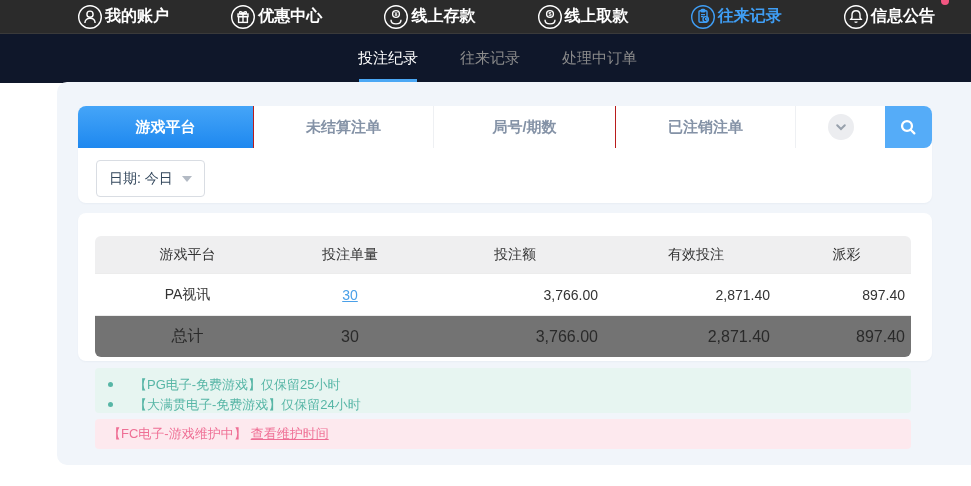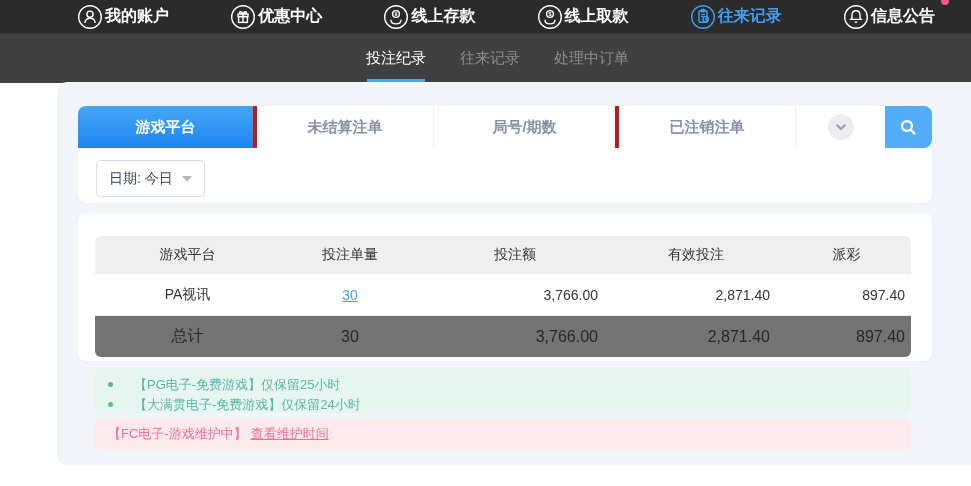--- a/index.html
+++ b/index.html
@@ -11,40 +11,40 @@
   .topnav{height:33px;background:#2b2b2b;display:flex;align-items:center;
           justify-content:space-between;padding:0 36px 0 77px;box-sizing:border-box;}
   .topnav-item{display:flex;align-items:center;gap:2px;color:#fff;font-size:16px;
                font-weight:bold;cursor:pointer;position:relative;white-space:nowrap;}
   .topnav-item .nav-ic{width:26px;height:26px;display:block;}
   .topnav-item.accent{color:#3f9ef5;}
   .badge-dot{position:absolute;top:-7px;right:-14px;width:8px;height:8px;border-radius:50%;
              background:#f25681;}
 
   
-  .subnav{height:50px;background:#404040;border-top:1px solid #3a3a3a;display:flex;
-          align-items:stretch;justify-content:center;gap:30px;padding-left:24px;box-sizing:border-box;}
+  .subnav{height:50px;background:#0f172a;border-top:1px solid #3a3a3a;display:flex;
+          align-items:stretch;justify-content:center;gap:38px;padding-left:24px;box-sizing:border-box;}
   .subtab{display:flex;align-items:center;font-size:15px;color:#8b8b8b;cursor:pointer;
           position:relative;padding:0 2px;}
   .subtab.active{color:#ffffff;}
   .subtab.active::after{content:"";position:absolute;left:50%;transform:translateX(-50%);
           bottom:0;width:58px;height:4px;background:#4ba8f5;}
 
   
   .outer-card{position:absolute;left:57px;top:82px;width:914px;height:383px;
               background:#f1f5fa;border-radius:10px 0 0 10px;}
 
   
   .panel-top{position:absolute;left:21px;top:24px;width:854px;height:97px;background:#fff;
              border-radius:8px;box-shadow:0 1px 2px rgba(30,60,90,.04);}
   .tab-row{display:flex;height:42px;}
   .ftab{display:flex;align-items:center;justify-content:center;font-size:15px;font-weight:bold;
         color:#8492a6;cursor:pointer;box-sizing:border-box;background:#fff;}
   .ftab.t1{width:175px;border-radius:8px 0 0 0;}
-  .ftab.t2,.ftab.t3{width:180px;border-left:4px solid #b91c1c;}
+  .ftab.t2,.ftab.t3{width:180px;border-left:1px solid #b91c1c;}
   .ftab.t4{width:182px;border-left:1px solid #eef0f3;}
   .ftab.active{background:linear-gradient(180deg,#45a5f8,#1e88ef);color:#fff;border:none;}
   .ftab-dd{width:90px;display:flex;align-items:center;justify-content:center;
            border-left:1px solid #eef0f3;cursor:pointer;background:#fff;box-sizing:border-box;}
   .dd-circle{width:26px;height:26px;border-radius:50%;background:#ecedf0;display:flex;
              align-items:center;justify-content:center;}
   .search-btn{width:47px;height:42px;background:#55acf8;border:none;border-radius:0 8px 8px 0;
               display:flex;align-items:center;justify-content:center;cursor:pointer;padding:0;}
   .date-row{padding:12px 0 0 18px;}
   .date-select{display:inline-flex;align-items:center;gap:9px;height:37px;padding:0 12px;

